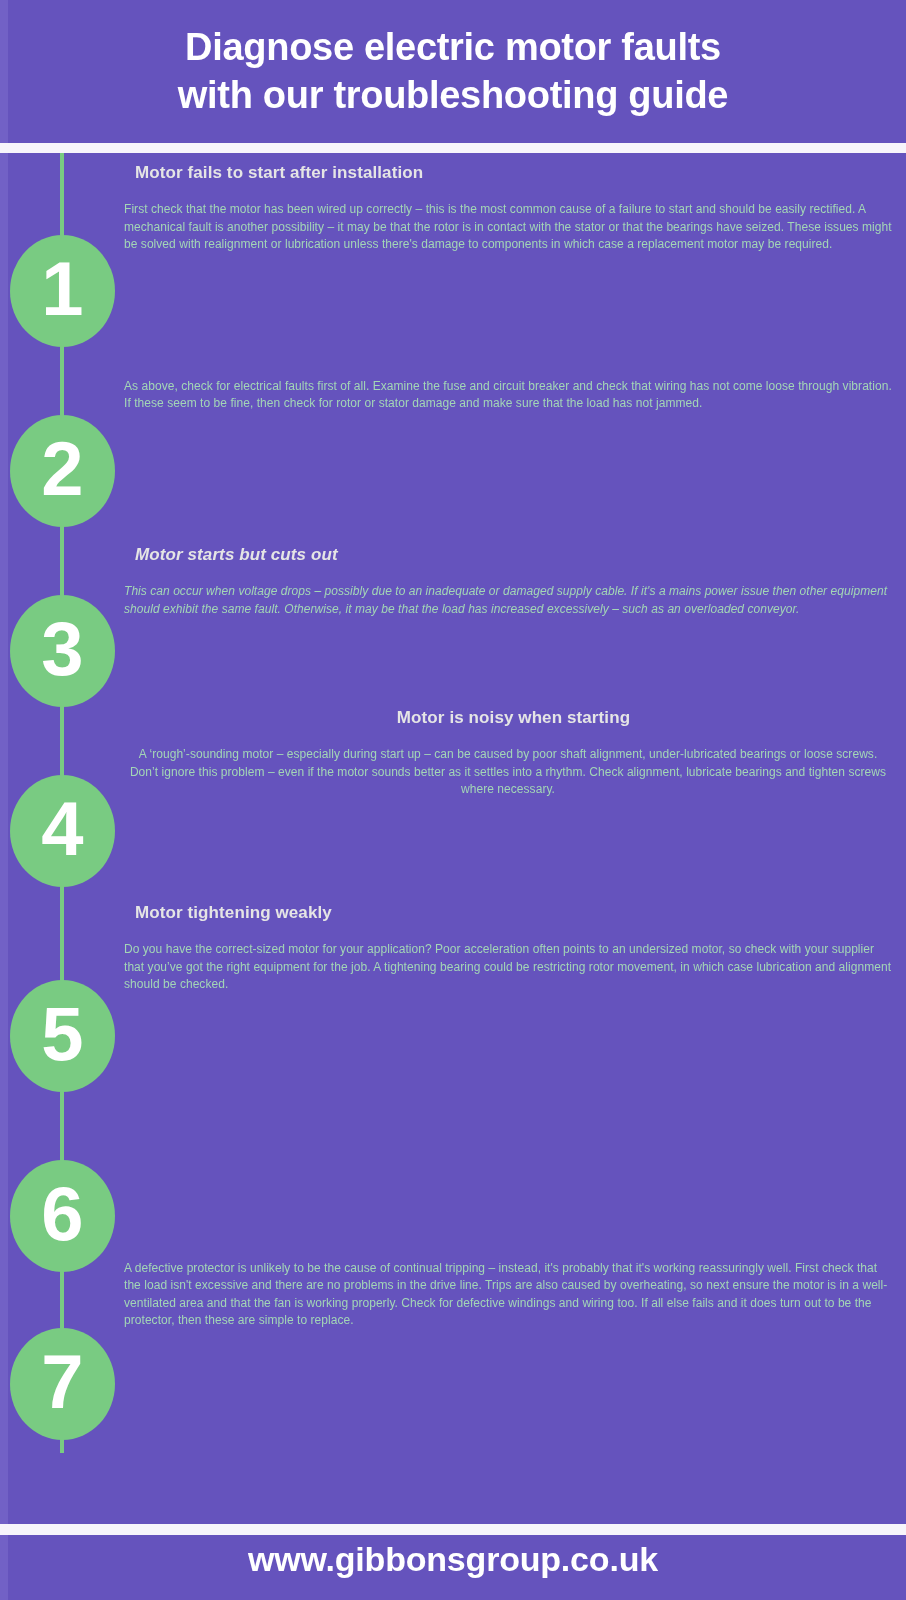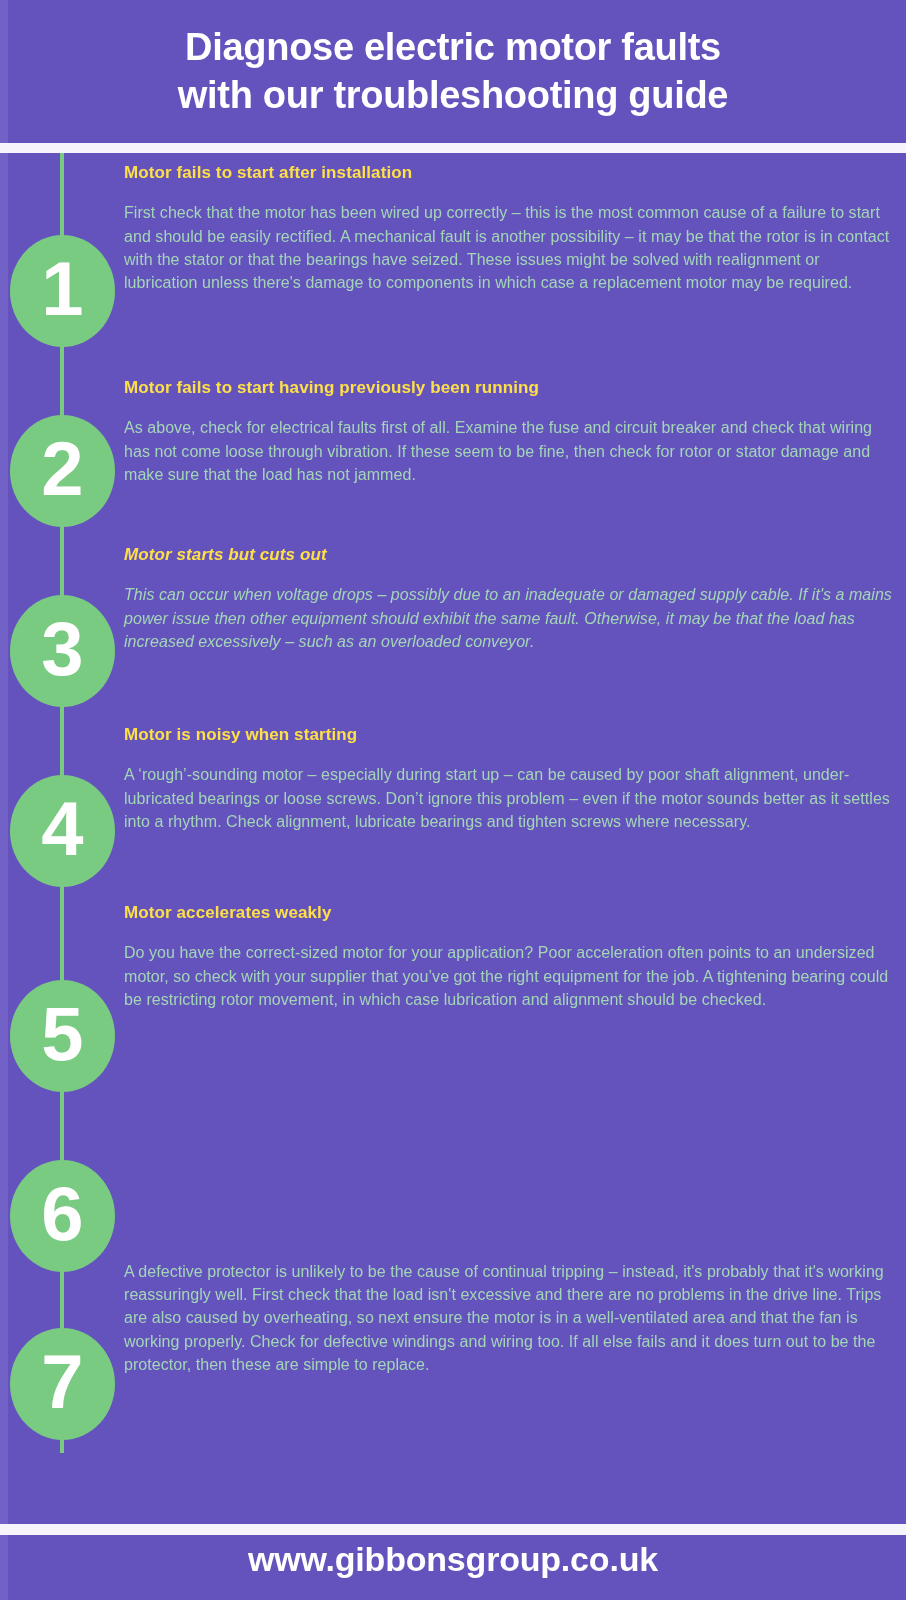--- a/index.html
+++ b/index.html
@@ -107,30 +107,30 @@
     padding-bottom: 4px;
   }
 
   .section {
     position: absolute;
     left: 124px;
     width: 768px;
     z-index: 2;
   }
   .section-heading {
-    color: #fde047;
+    color: #e5e5e5;
     font-size: 17px;
     font-weight: bold;
     line-height: 1.2;
-    margin: 0 0 18px 0;
+    margin: 0 0 18px 11px;
     letter-spacing: 0.1px;
   }
   .section-body {
     color: #a3d6b6;
-    font-size: 16px;
+    font-size: 12px;
     line-height: 1.45;
     margin: 0;
     letter-spacing: 0.05px;
   }
 
   
   .divider-bottom {
     position: absolute;
     left: 0;
     top: 1524px;
@@ -175,39 +175,38 @@
     <div class="timeline-line"></div>
 
     <div class="badge" style="top:82px;">1</div>
     <div class="section" style="top:10px;">
       <p class="section-heading">Motor fails to start after installation</p>
       <p class="section-body">First check that the motor has been wired up correctly – this is the most common cause of a failure to start and should be easily rectified. A mechanical fault is another possibility – it may be that the rotor is in contact with the stator or that the bearings have seized. These issues might be solved with realignment or lubrication unless there's damage to components in which case a replacement motor may be required.</p>
     </div>
 
     <div class="badge" style="top:262px;">2</div>
     <div class="section" style="top:225px;">
-      <p class="section-heading">Motor fails to start having previously been running</p>
       <p class="section-body">As above, check for electrical faults first of all. Examine the fuse and circuit breaker and check that wiring has not come loose through vibration. If these seem to be fine, then check for rotor or stator damage and make sure that the load has not jammed.</p>
     </div>
 
     <div class="badge" style="top:442px;">3</div>
     <div class="section" style="top:392px;font-style:italic;">
       <p class="section-heading">Motor starts but cuts out</p>
       <p class="section-body">This can occur when voltage drops – possibly due to an inadequate or damaged supply cable. If it's a mains power issue then other equipment should exhibit the same fault. Otherwise, it may be that the load has increased excessively – such as an overloaded conveyor.</p>
     </div>
 
     <div class="badge" style="top:622px;">4</div>
-    <div class="section" style="top:572px;">
+    <div class="section" style="top:555px;text-align:center;">
       <p class="section-heading">Motor is noisy when starting</p>
       <p class="section-body">A ‘rough’-sounding motor – especially during start up – can be caused by poor shaft alignment, under-lubricated bearings or loose screws. Don’t ignore this problem – even if the motor sounds better as it settles into a rhythm. Check alignment, lubricate bearings and tighten screws where necessary.</p>
     </div>
 
     <div class="badge" style="top:827px;">5</div>
     <div class="section" style="top:750px;">
-      <p class="section-heading">Motor accelerates weakly</p>
+      <p class="section-heading">Motor tightening weakly</p>
       <p class="section-body">Do you have the correct-sized motor for your application? Poor acceleration often points to an undersized motor, so check with your supplier that you’ve got the right equipment for the job. A tightening bearing could be restricting rotor movement, in which case lubrication and alignment should be checked.</p>
     </div>
 
     <div class="badge" style="top:1007px;">6</div>
     <div class="section" style="top:942px;">
     </div>
 
     <div class="badge" style="top:1175px;">7</div>
     <div class="section" style="top:1107px;">
       <p class="section-body">A defective protector is unlikely to be the cause of continual tripping – instead, it's probably that it's working reassuringly well. First check that the load isn't excessive and there are no problems in the drive line. Trips are also caused by overheating, so next ensure the motor is in a well-ventilated area and that the fan is working properly. Check for defective windings and wiring too. If all else fails and it does turn out to be the protector, then these are simple to replace.</p>

